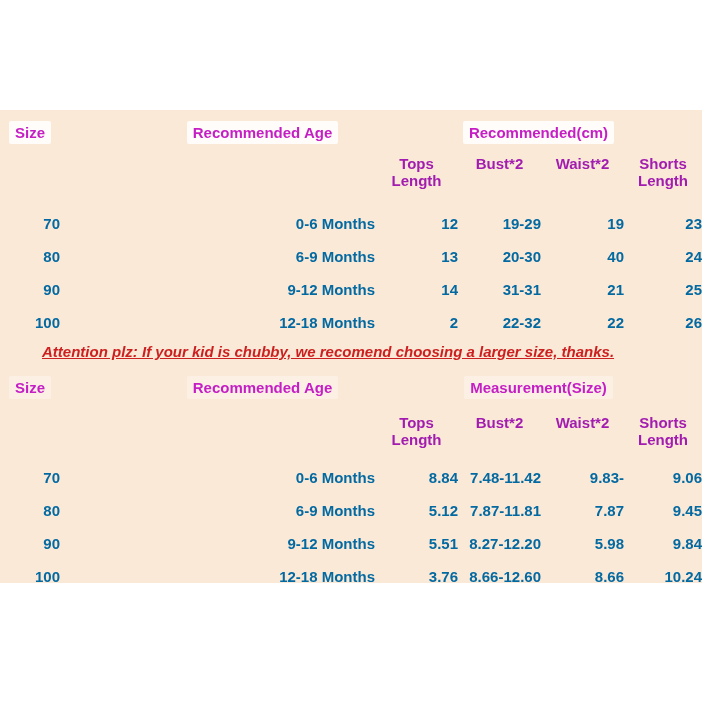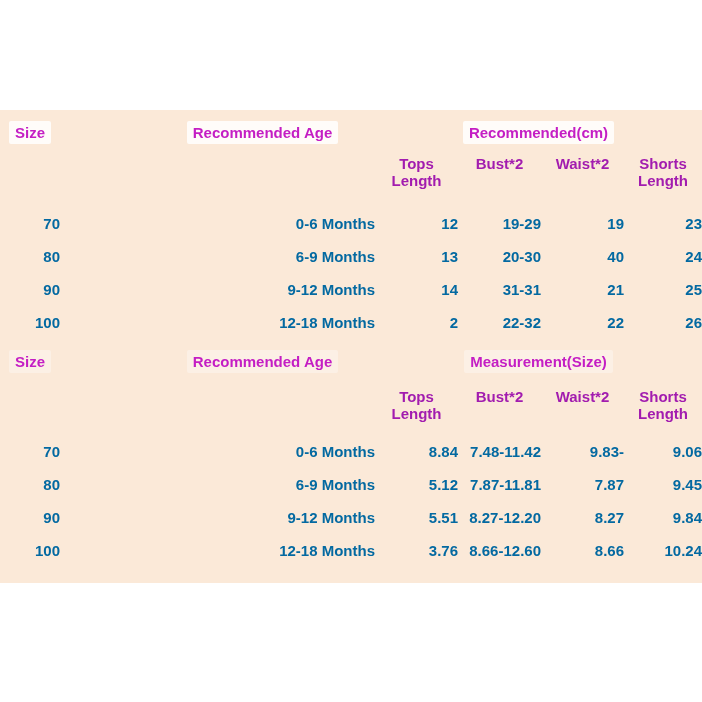--- a/index.html
+++ b/index.html
@@ -147,20 +147,21 @@
         <td>100</td>
         <td class="age-shift">12-18 Months</td>
         <td>2</td>
         <td>22-32</td>
         <td>22</td>
         <td>26</td>
       </tr>
     </tbody>
       </table>
 
+    <div class="attention">Attention plz: If your kid is chubby, we recomend choosing a larger size, thanks.</div>
 
     <table class="size-table t2">
       <colgroup>
         <col class="col-size">
           <col class="col-age">
           <col class="col-m1">
           <col class="col-m2">
           <col class="col-m3">
           <col class="col-m4">
       </colgroup>
@@ -192,21 +193,21 @@
         <td>5.12</td>
         <td>7.87-11.81</td>
         <td>7.87</td>
         <td>9.45</td>
       </tr>
       <tr class="data-row">
         <td>90</td>
         <td class="age-shift">9-12 Months</td>
         <td>5.51</td>
         <td>8.27-12.20</td>
-        <td>8.27</td>
+        <td>5.98</td>
         <td>9.84</td>
       </tr>
       <tr class="data-row">
         <td>100</td>
         <td class="age-shift">12-18 Months</td>
         <td>3.76</td>
         <td>8.66-12.60</td>
         <td>8.66</td>
         <td>10.24</td>
       </tr>

